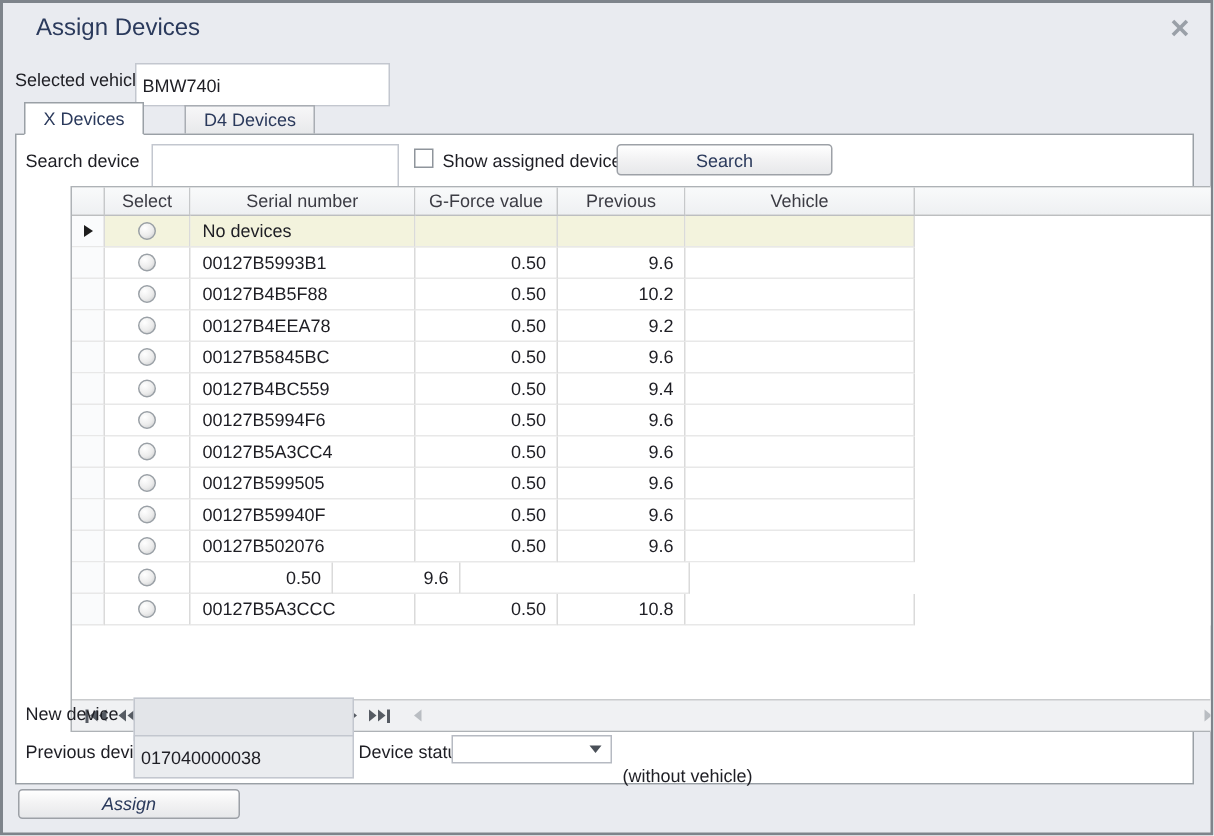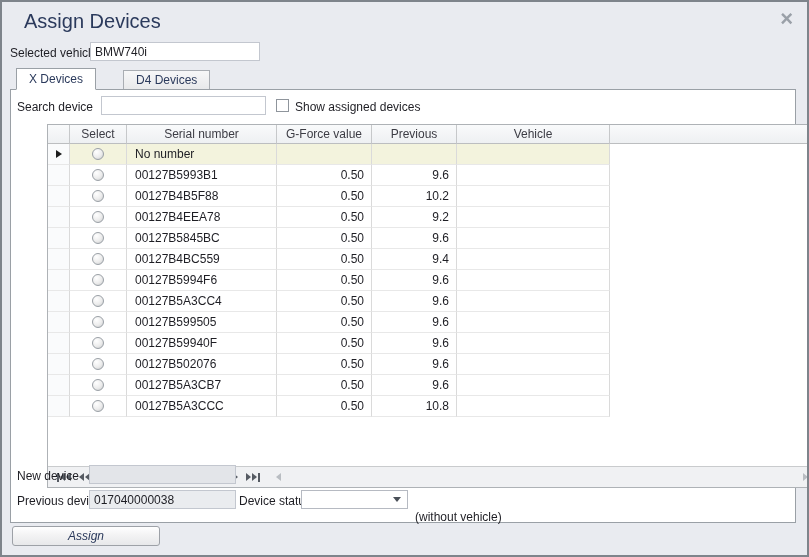--- a/index.html
+++ b/index.html
@@ -2,25 +2,25 @@
 <html><head>
 <meta charset="utf-8">
 <style>
   html,body{margin:0;padding:0;background:#fff;}
   .dialog{
     position:relative;width:809px;height:557px;box-sizing:border-box;
     border:2px solid #7e848b;background:#e9ebf0;overflow:hidden;
     font-family:"Liberation Sans",sans-serif;font-size:12px;color:#1e1e24;
   }
   .abs{position:absolute;}
-  .title{left:22px;top:8px;font-size:20px;color:#2b3a5c;}
+  .title{left:22px;top:8px;font-size:16px;color:#2b3a5c;}
   .close{right:10px;top:2px;font-size:22px;font-weight:bold;color:#9aa0a8;cursor:pointer;line-height:1;padding:4px;}
   .lbl{white-space:nowrap;}
   input.tb, .tb{
-    box-sizing:border-box;height:19px;background:#fff;border:1px solid #c3c7cf;
+    box-sizing:border-box;height:29px;background:#fff;border:1px solid #c3c7cf;
     font-family:"Liberation Sans",sans-serif;font-size:12px;padding:1px 4px;color:#1e1e24;outline:none;
   }
   .tb:disabled, .tb.gray{background:#e3e5e9;}
   .tb.lightgray{background:#eaecef;}
   
   .tab{box-sizing:border-box;height:22px;line-height:20px;padding:0 12px;color:#2b3a5c;cursor:pointer;}
   .tab.active{left:14px;top:66px;background:#fff;border:1px solid #9aa0a6;border-bottom:1px solid #fff;z-index:3;}
   .tab.inactive{left:97px;top:68px;height:20px;line-height:18px;background:linear-gradient(#f7f7f8,#e7e8ea);border:1px solid #a9adb3;border-bottom:none;z-index:1;margin-left:24px;}
   .panel{left:8px;top:87px;width:786px;height:434px;background:#fff;border:1px solid #9aa0a6;box-sizing:border-box;z-index:2;}
   
@@ -76,41 +76,42 @@
 
   <div class="abs tab active">X Devices</div>
   <div class="abs tab inactive">D4 Devices</div>
 
   <div class="abs panel">
 
     <div class="abs lbl" style="left:6px;top:10px;">Search device</div>
     <input class="abs tb" style="left: 90px; top: 6px; width: 165px;" value="">
     <span class="abs checkbox" style="left:265px;top:9px;"></span>
     <div class="abs lbl" style="left:284px;top:10px;">Show assigned devices</div>
+    <div class="abs btn" style="left:400px;top:6px;width:144px;height:21px;">Search</div>
 
     <div class="abs grid">
       <div class="grow ghead">
         <div class="cell hcell c-ind"></div>
         <div class="cell hcell c-sel">Select</div>
         <div class="cell hcell c-ser" style="justify-content:center;padding-left:0;">Serial number</div>
         <div class="cell hcell c-gf" style="justify-content:center;padding-right:0;">G-Force value</div>
         <div class="cell hcell c-fw" style="justify-content:center;padding-right:0;">Previous</div>
         <div class="cell hcell c-vh" style="justify-content:center;">Vehicle</div>
         <div class="cell hcell c-fill"></div>
       </div>
 
       <div>
           <div class="grow">
             <div class="cell c-ind">
               <div class="row-arrow"></div>
             </div>
             <div class="cell c-sel" style="background: rgb(243, 243, 221);">
               <div class="radio"></div>
             </div>
-            <div class="cell c-ser" style="background: rgb(243, 243, 221);">No number</div>
+            <div class="cell c-ser" style="background: rgb(243, 243, 221);">No devices</div>
             <div class="cell c-gf" style="background: rgb(243, 243, 221);"></div>
             <div class="cell c-fw" style="background: rgb(243, 243, 221);"></div>
             <div class="cell c-vh" style="background: rgb(243, 243, 221);"></div>
             <div class="cell c-fill"></div>
           </div>
           <div class="grow">
             <div class="cell c-ind"></div>
             <div class="cell c-sel">
               <div class="radio"></div>
             </div>
@@ -217,21 +218,20 @@
             <div class="cell c-gf">0.50</div>
             <div class="cell c-fw">9.6</div>
             <div class="cell c-vh"></div>
             <div class="cell c-fill"></div>
           </div>
           <div class="grow">
             <div class="cell c-ind"></div>
             <div class="cell c-sel">
               <div class="radio"></div>
             </div>
-            <div class="cell c-ser">00127B5A3CB7</div>
             <div class="cell c-gf">0.50</div>
             <div class="cell c-fw">9.6</div>
             <div class="cell c-vh"></div>
             <div class="cell c-fill"></div>
           </div>
           <div class="grow">
             <div class="cell c-ind"></div>
             <div class="cell c-sel">
               <div class="radio"></div>
             </div>

